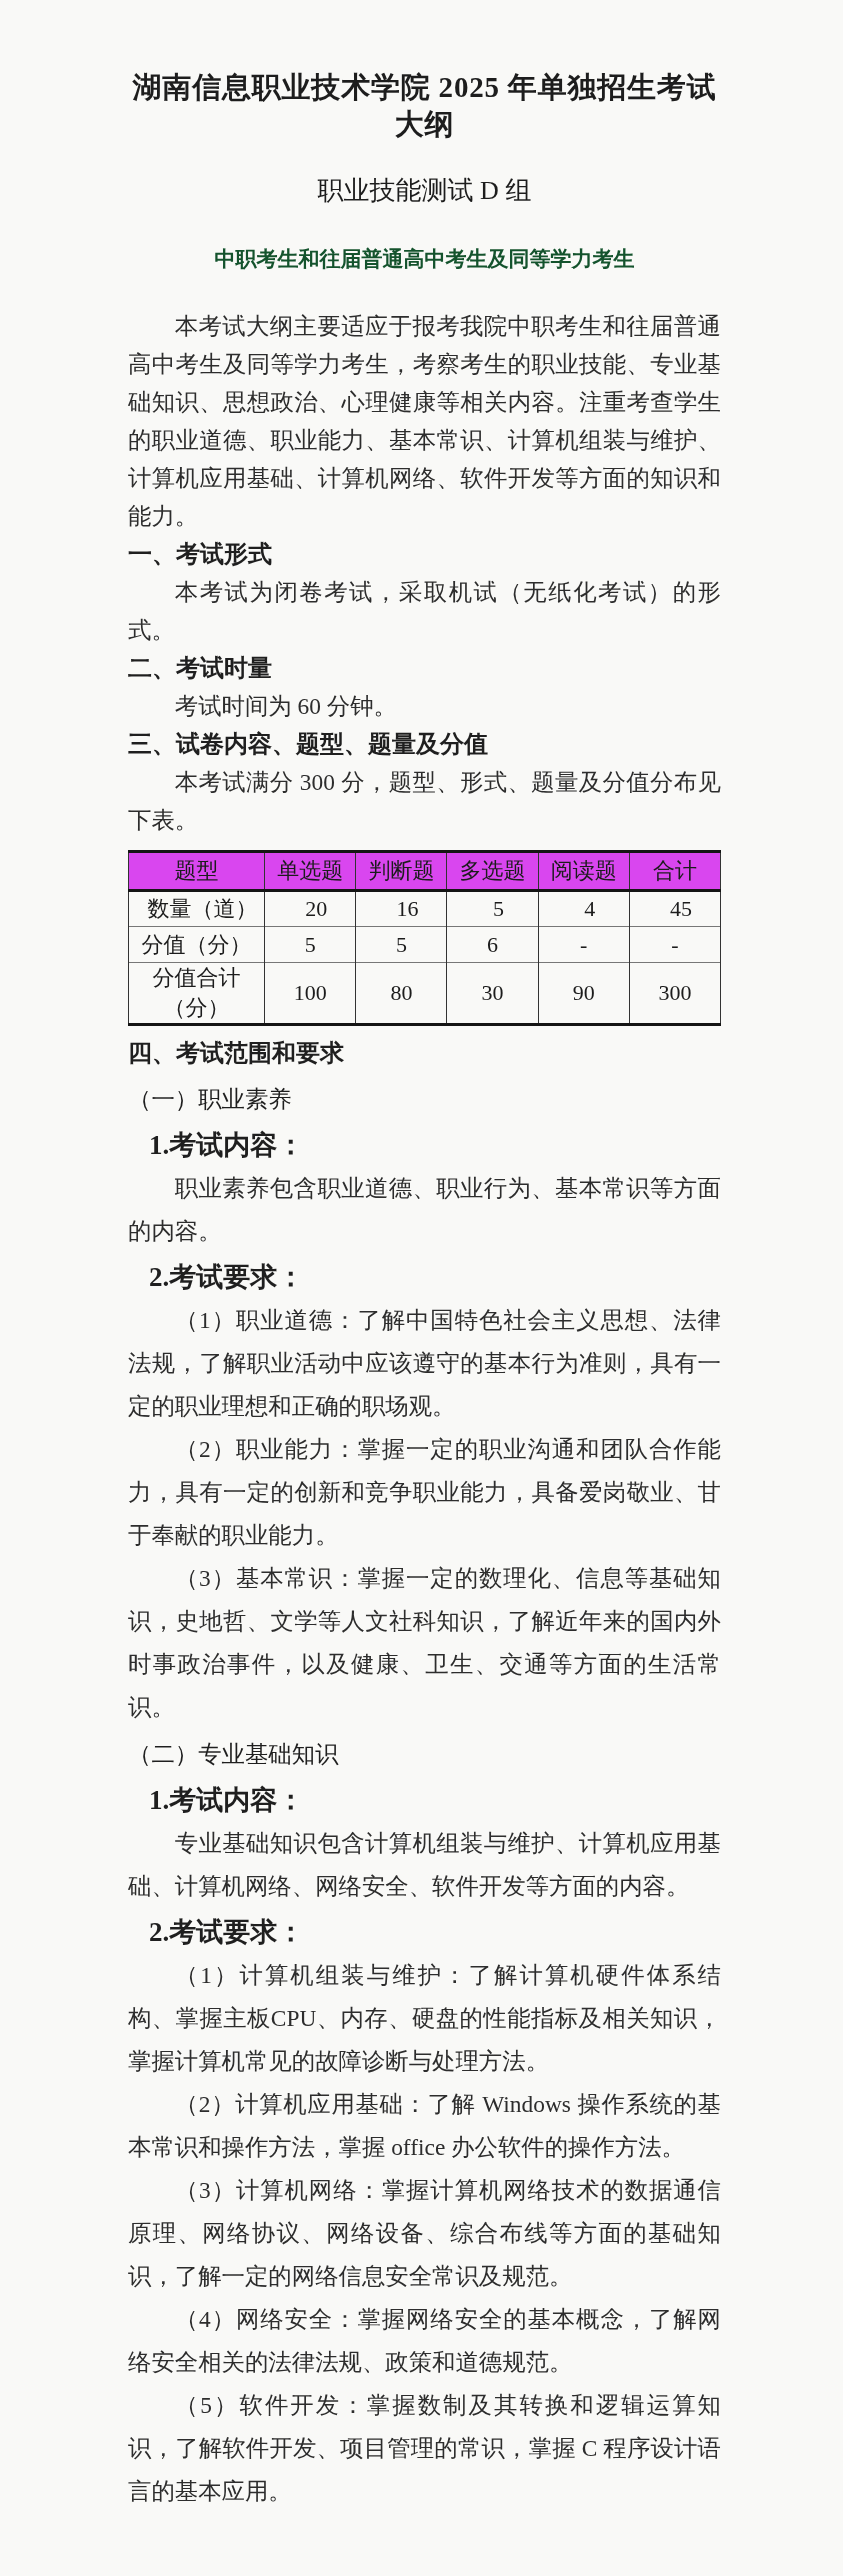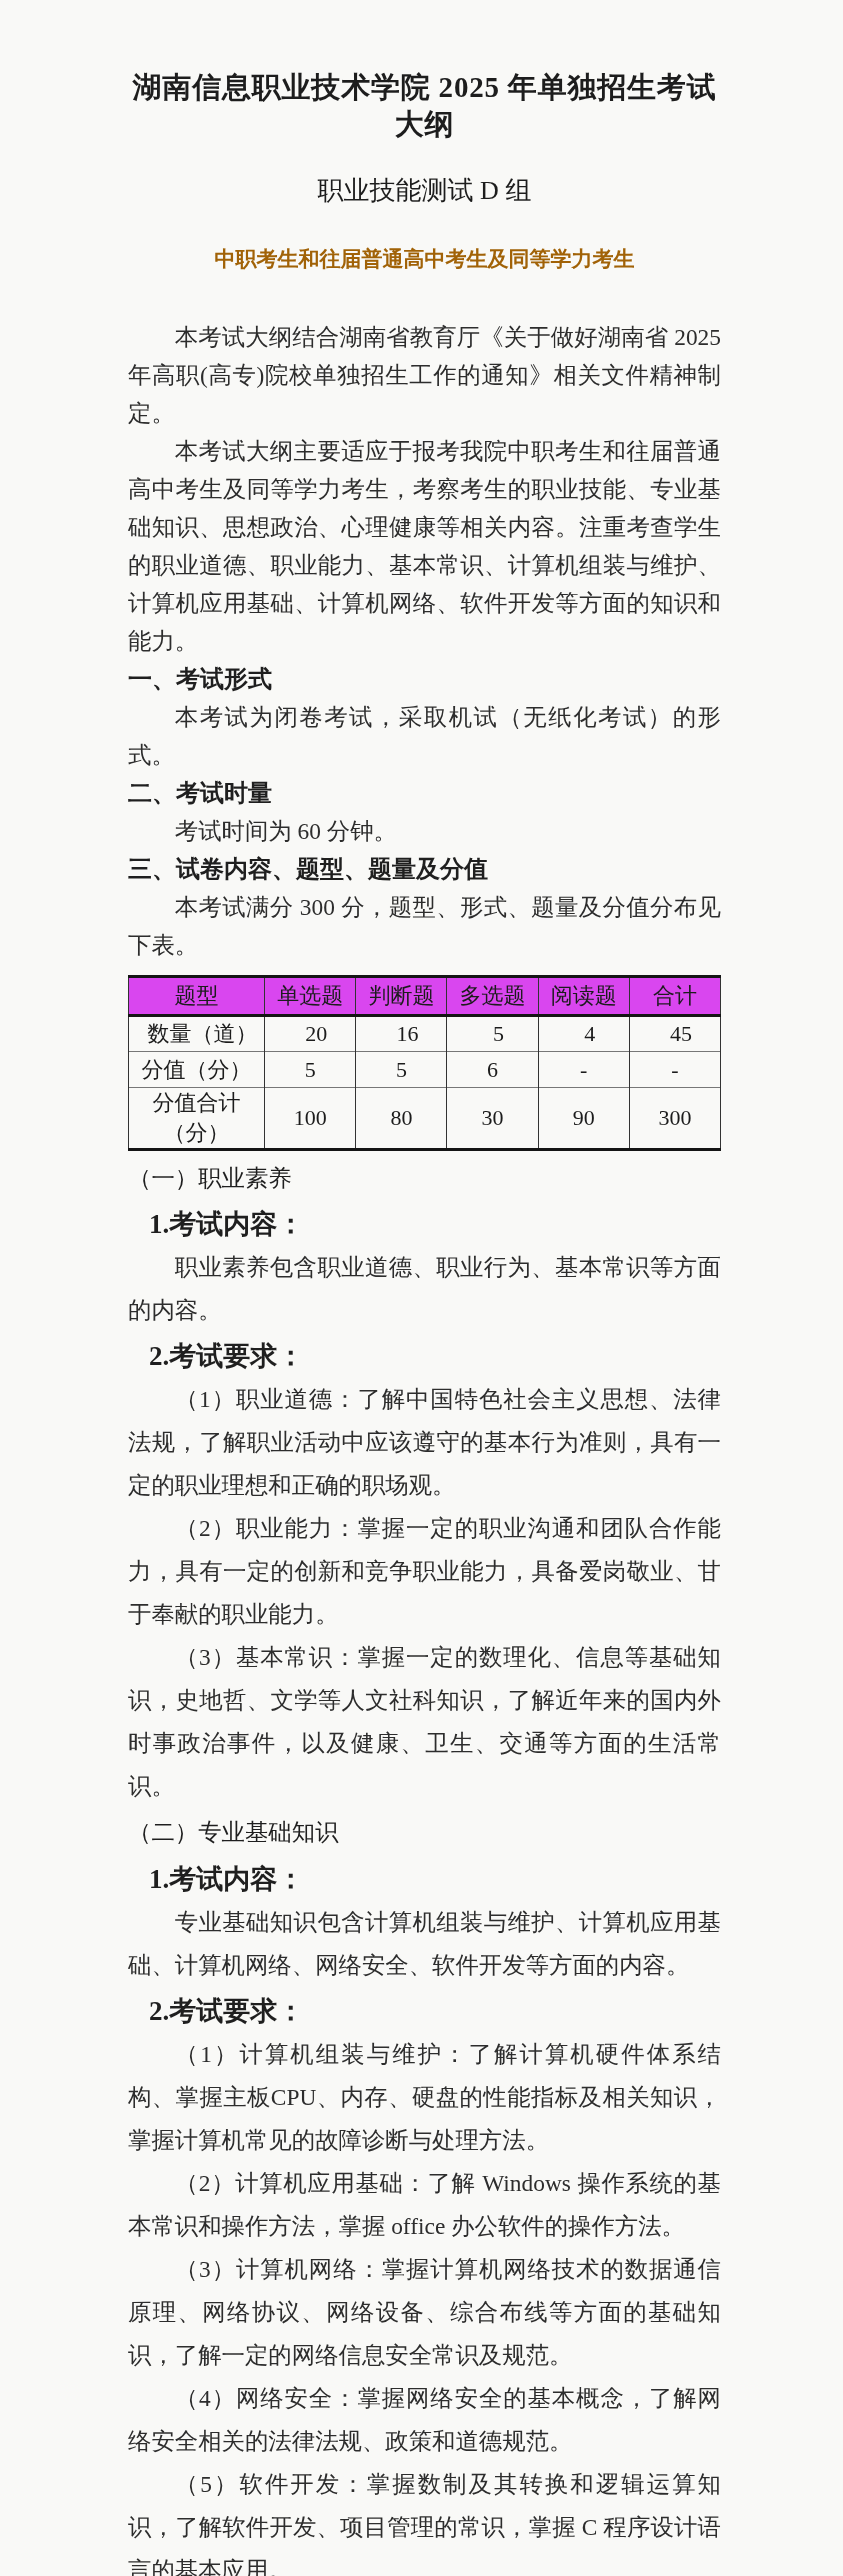--- a/index.html
+++ b/index.html
@@ -7,21 +7,21 @@
   body { width:843px; margin:0 auto; }
   .page {
     width:843px; min-height:2576px;
     background:#f9f9f7;
     padding:69px 122px 31px 128px;
     font-family:"Liberation Serif","DejaVu Serif",serif;
     color:#2d2d2d;
   }
   .title   { font-size:29px; font-weight:bold; text-align:center; line-height:37px; color:#1d1d1d; letter-spacing:0.8px; }
   .subtitle{ font-size:26px; font-weight:normal; text-align:center; margin-top:30px; color:#1d1d1d; }
-  .audience{ font-size:21px; font-weight:bold; text-align:center; margin-top:37px; margin-bottom:45px; color:#a16207; }
+  .audience{ font-size:21px; font-weight:bold; text-align:center; margin-top:37px; margin-bottom:34px; color:#14532d; }
 
   .p1   { font-size:23.4px; line-height:38px; text-align:justify; }
   .h1a  { font-size:24px; font-weight:bold; line-height:38px; color:#1f1f1f; }
   .indent { text-indent:2em; }
 
   .score-table {
     width:100%; border-collapse:collapse; table-layout:fixed;
     margin:11px 0 6.2px 0;
     font-size:22px; text-align:center; color:#1c1c1c;
     border-top:3.1px solid #151515; border-bottom:3.1px solid #151515;
@@ -42,21 +42,20 @@
 </style>
 </head>
 <body>
 
 <div class="page">
 
   <div class="title">湖南信息职业技术学院 2025 年单独招生考试大纲</div>
   <div class="subtitle">职业技能测试 D 组</div>
   <div class="audience">中职考生和往届普通高中考生及同等学力考生</div>
 
-  <p class="p1 indent">本考试大纲结合湖南省教育厅《关于做好湖南省 2025 年高职(高专)院校单独招生工作的通知》相关文件精神制定。</p>
   <p class="p1 indent">本考试大纲主要适应于报考我院中职考生和往届普通高中考生及同等学力考生，考察考生的职业技能、专业基础知识、思想政治、心理健康等相关内容。注重考查学生的职业道德、职业能力、基本常识、计算机组装与维护、计算机应用基础、计算机网络、软件开发等方面的知识和能力。</p>
 
   <div class="h1a">一、考试形式</div>
   <p class="p1 indent">本考试为闭卷考试，采取机试（无纸化考试）的形式。</p>
 
   <div class="h1a">二、考试时量</div>
   <p class="p1 indent">考试时间为 60 分钟。</p>
 
   <div class="h1a">三、试卷内容、题型、题量及分值</div>
   <p class="p1 indent">本考试满分 300 分，题型、形式、题量及分值分布见下表。</p>
@@ -93,20 +92,21 @@
         <td class="col-label">分值合计（分）</td>
         <td>100</td>
         <td>80</td>
         <td>30</td>
         <td>90</td>
         <td>300</td>
       </tr>
     </tbody>
   </table>
 
+  <div class="h2a">四、考试范围和要求</div>
 
   <div class="h2b">（一）职业素养</div>
   <div class="h2c">1.考试内容：</div>
   <p class="p2 indent">职业素养包含职业道德、职业行为、基本常识等方面的内容。</p>
   <div class="h2c">2.考试要求：</div>
   <p class="p2 indent">（1）职业道德：了解中国特色社会主义思想、法律法规，了解职业活动中应该遵守的基本行为准则，具有一定的职业理想和正确的职场观。</p>
   <p class="p2 indent">（2）职业能力：掌握一定的职业沟通和团队合作能力，具有一定的创新和竞争职业能力，具备爱岗敬业、甘于奉献的职业能力。</p>
   <p class="p2 indent">（3）基本常识：掌握一定的数理化、信息等基础知识，史地哲、文学等人文社科知识，了解近年来的国内外时事政治事件，以及健康、卫生、交通等方面的生活常识。</p>
 
   <div class="h2b">（二）专业基础知识</div>

